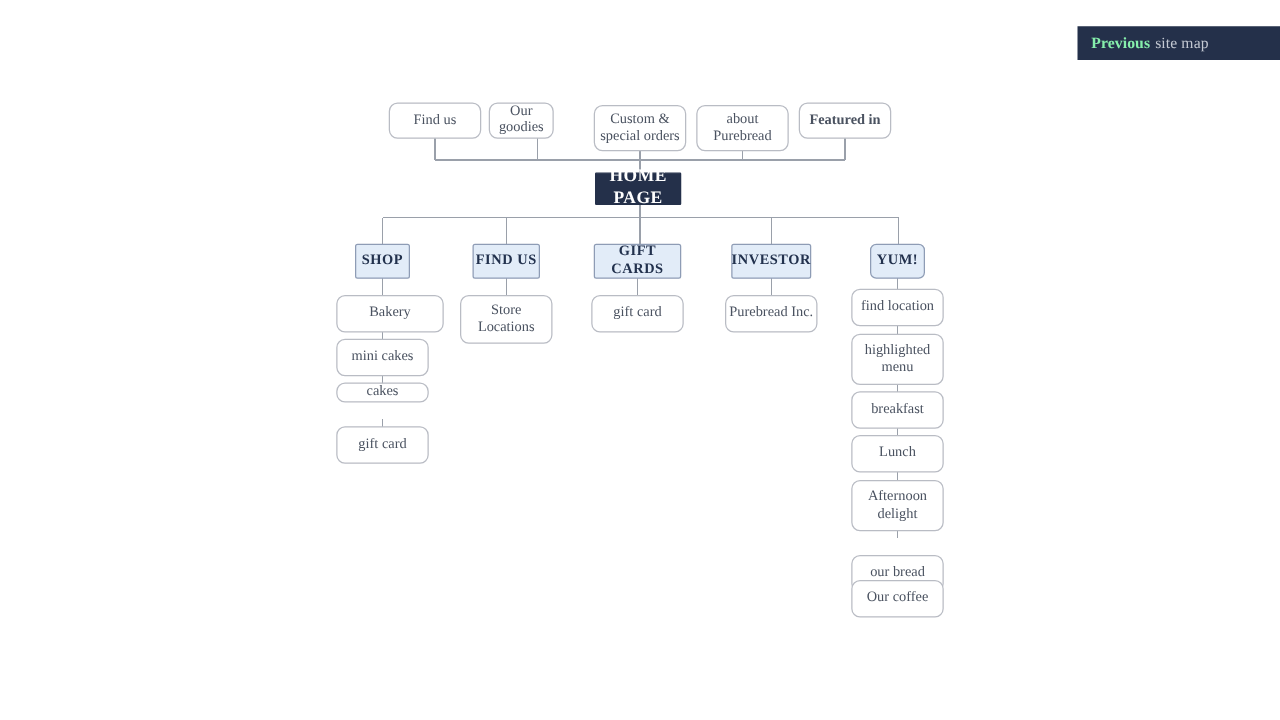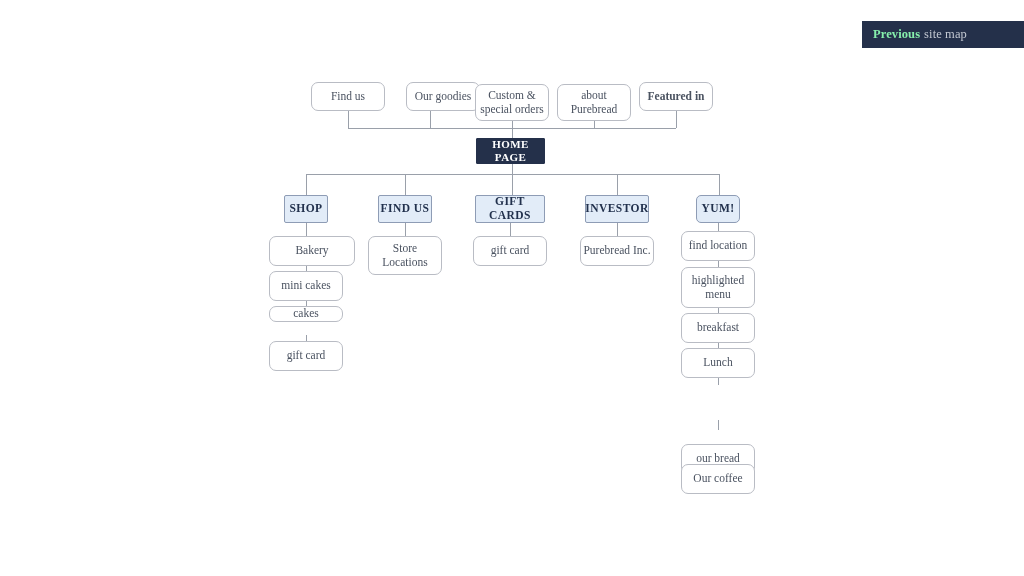--- a/index.html
+++ b/index.html
@@ -88,21 +88,21 @@
     font-size: 11.5px;
     letter-spacing: .45px;
   }
 
   
   .node-home {
     border: 1px solid #24304a;
     background: #24304a;
     color: #ffffff;
     font-weight: bold;
-    font-size: 11px;
+    font-size: 14px;
     letter-spacing: .4px;
     border-radius: 1px;
   }
 </style>
 </head>
 <body>
 
 <div class="header-bar">
   <span class="hb-strong">Previous</span>
   <span class="hb-light">site map</span>
@@ -151,21 +151,21 @@
       <path d="M718,377 L718,385"></path>
       <path d="M718,420 L718,430"></path>
       <path d="M718,458 L718,465"></path>
     </g>
   </svg>
 
   <div class="node node-soft" style="left:311px;top:82px;width:74px;height:29px;">
     <span>Find us</span>
   </div>
 
-  <div class="node node-soft" style="left:406px;top:82px;width:74px;height:29px;">
+  <div class="node node-soft" style="left:391px;top:82px;width:52px;height:29px;align-items:flex-end;">
     <span>Our goodies</span>
   </div>
 
   <div class="node node-soft" style="left:475px;top:84px;width:74px;height:37px;">
     <span>Custom &amp; special orders</span>
   </div>
 
   <div class="node node-soft" style="left:557px;top:84px;width:74px;height:37px;">
     <span>about Purebread</span>
   </div>
@@ -235,20 +235,23 @@
   </div>
 
   <div class="node node-soft" style="left:681px;top:313px;width:74px;height:30px;">
     <span>breakfast</span>
   </div>
 
   <div class="node node-soft" style="left:681px;top:348px;width:74px;height:30px;">
     <span>Lunch</span>
   </div>
 
+  <div class="node node-soft" style="left:681px;top:384px;width:74px;height:41px;">
+    <span>Afternoon delight</span>
+  </div>
 
   <div class="node node-soft" style="left:681px;top:444px;width:74px;height:30px;font-family:Liberation Serif, serif;">
     <span>our bread</span>
   </div>
 
   <div class="node node-soft" style="left:681px;top:464px;width:74px;height:30px;">
     <span>Our coffee</span>
   </div>
 
 </div>

